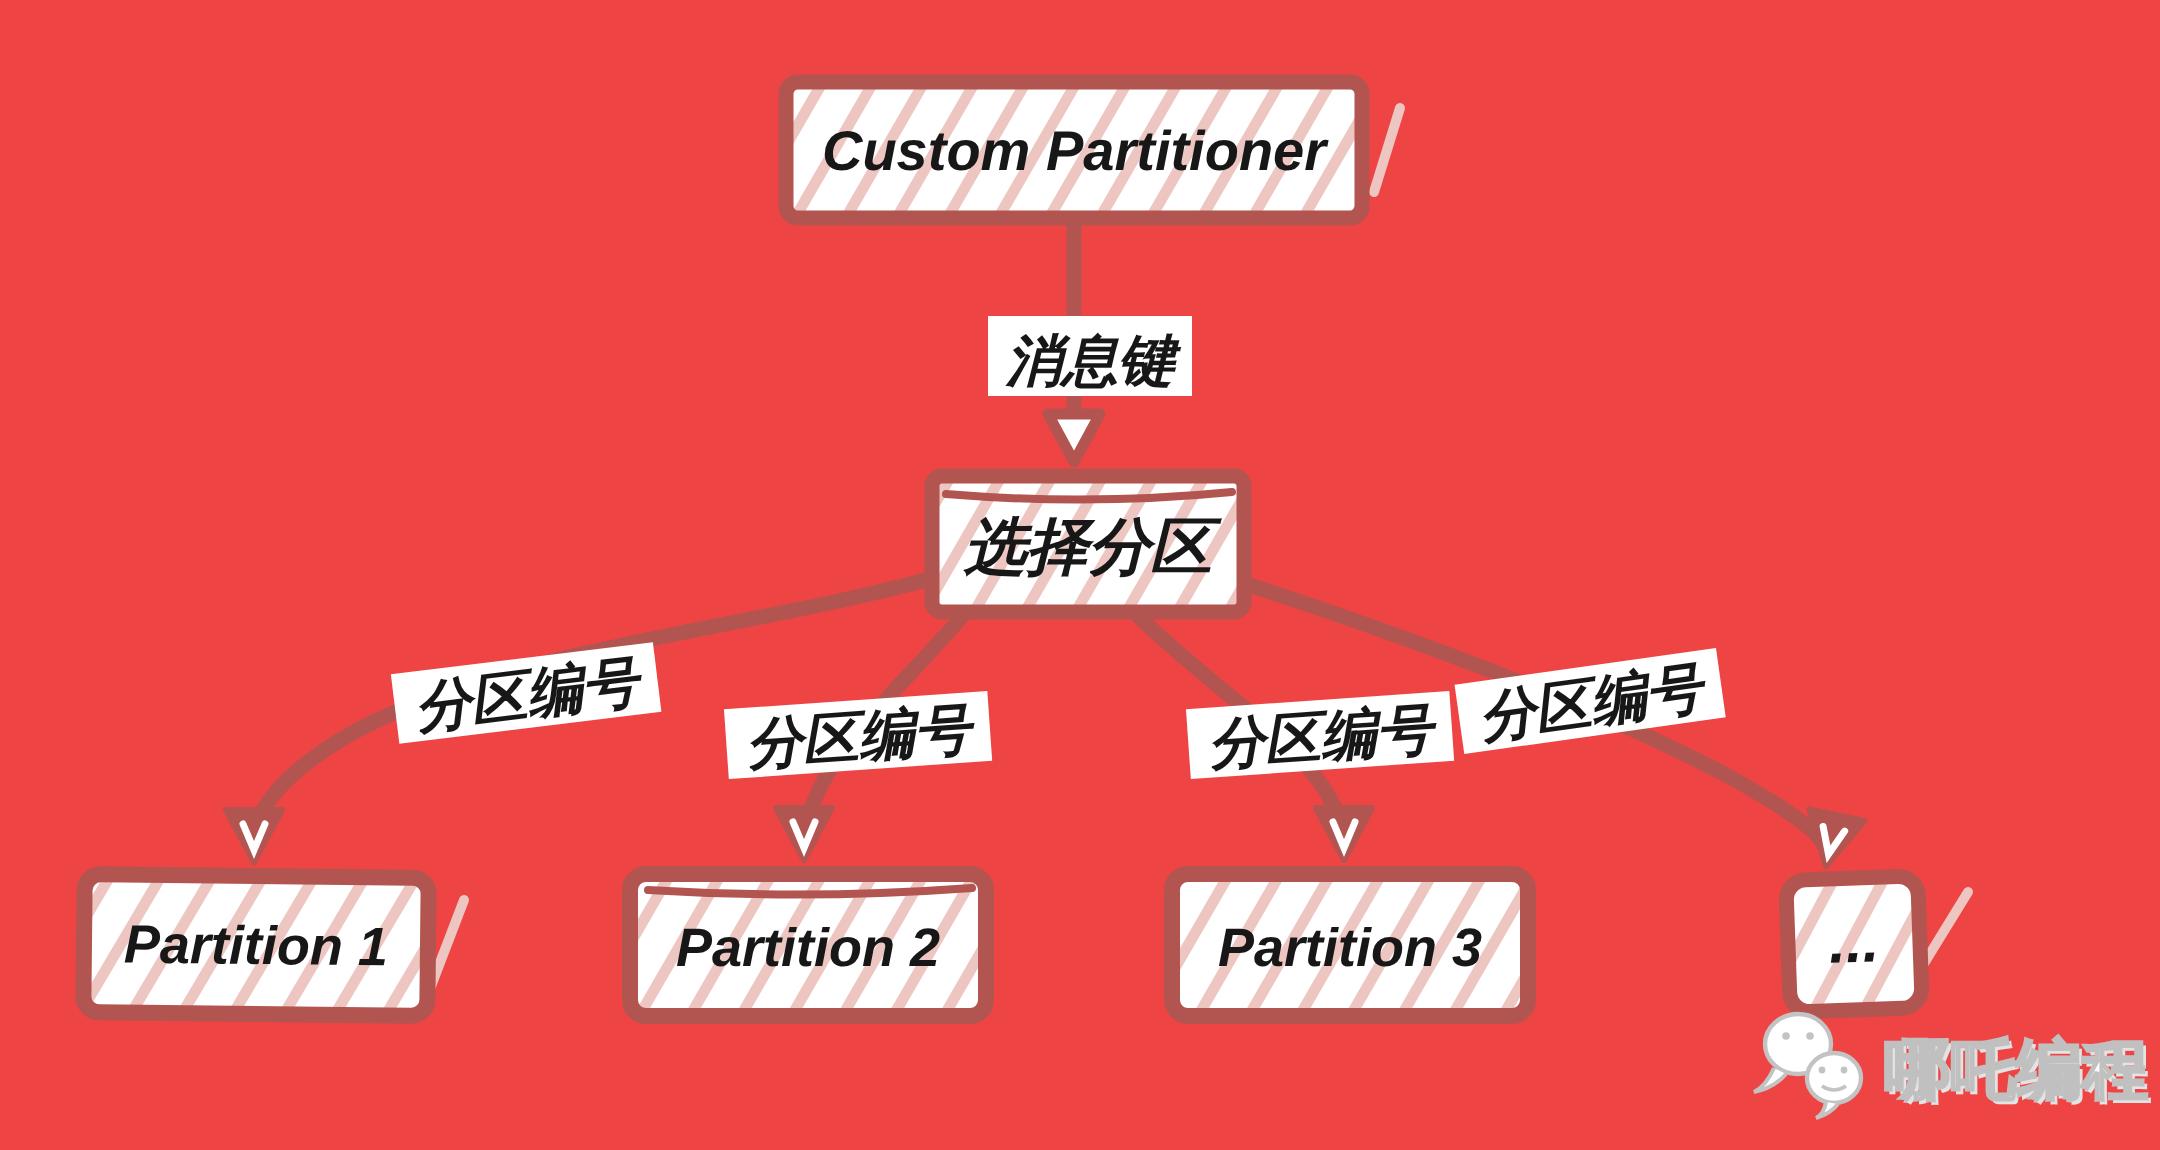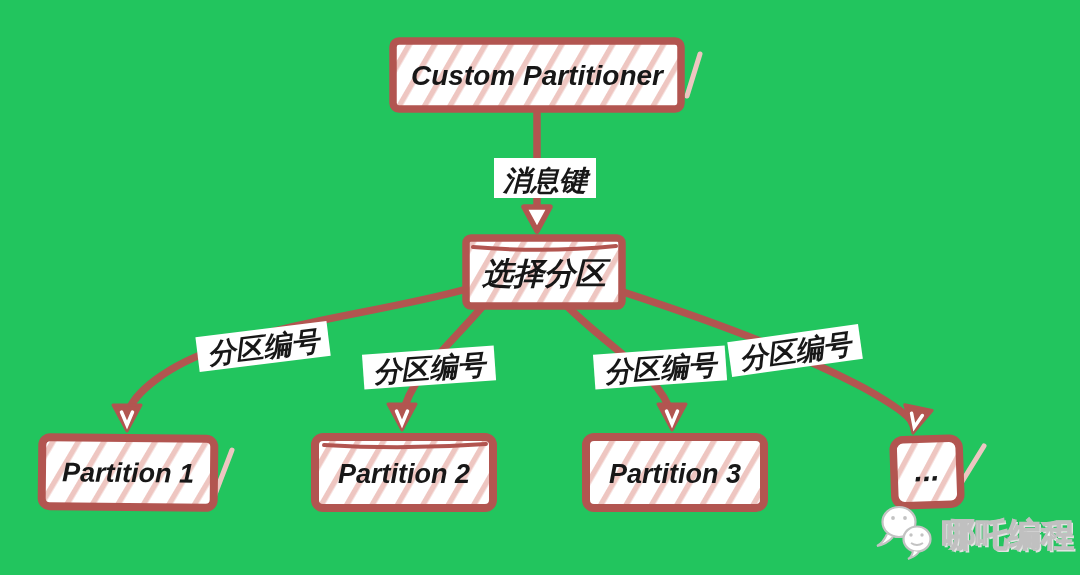--- a/index.html
+++ b/index.html
@@ -1,19 +1,19 @@
 <!DOCTYPE html>
 <html><head>
 <meta charset="utf-8">
 <style>
   html,body{margin:0;padding:0;background:#ffffff;}
   .stage{
     position:relative;
     width:1080px;height:575px;
-    background:#22c55e;
+    background:#ef4444;
     overflow:hidden;
     font-family:"Liberation Sans",sans-serif;
   }
   svg{display:block;}
   .node-label-en{font:italic 700 28px "Liberation Sans",sans-serif;fill:#171717;}
   .node-label-cn{font:italic 700 31px "Liberation Sans",sans-serif;fill:#171717;}
   .node-label-sm{font:italic 700 27px "Liberation Sans",sans-serif;fill:#171717;}
   .node-label-dots{font:italic 700 30px "Liberation Sans",sans-serif;fill:#171717;}
   .edge-label{font:italic 700 28px "Liberation Sans",sans-serif;fill:#171717;}
   .wm-text{font:700 33px "Liberation Sans",sans-serif;}

